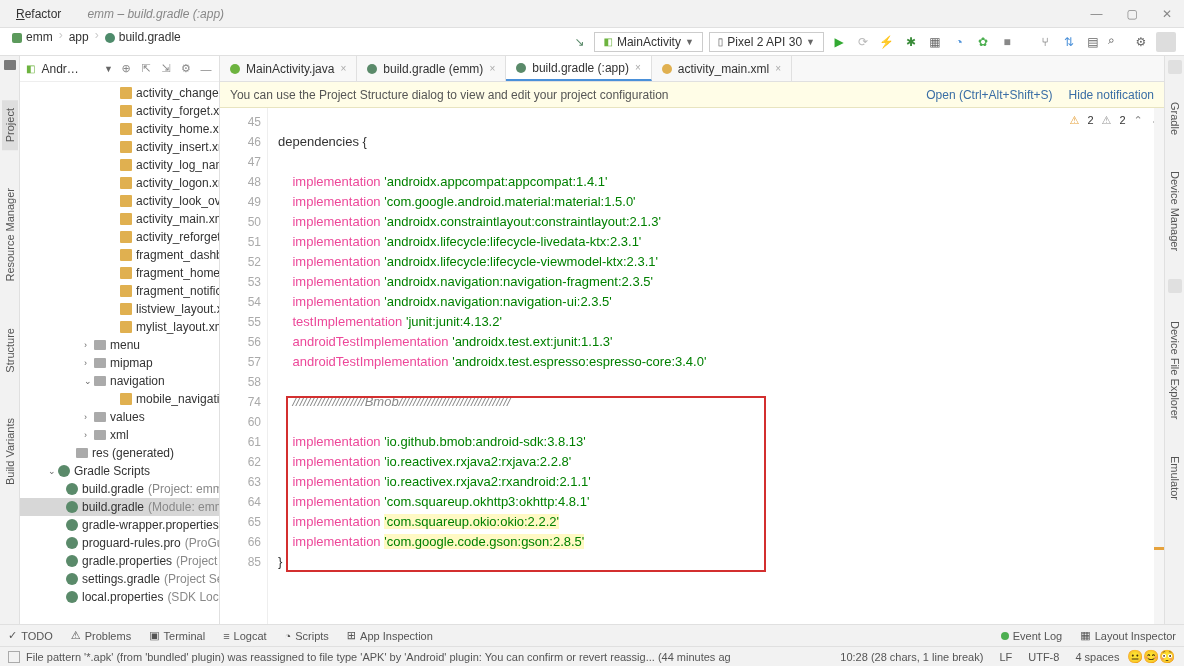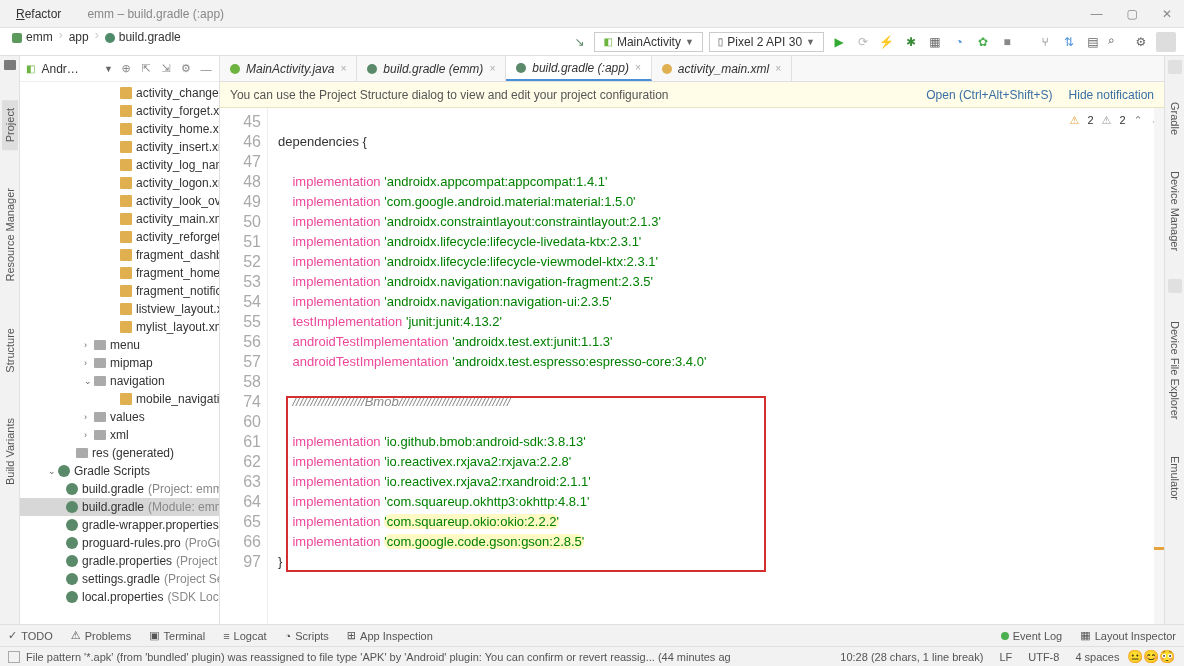--- a/index.html
+++ b/index.html
@@ -1,21 +1,21 @@
 <!DOCTYPE html>
 <html><head>
 <meta charset="utf-8">
 <style>
 * { margin: 0; padding: 0; box-sizing: border-box; font-family: "Segoe UI", Arial, sans-serif; }
 body { width: 1184px; height: 666px; background: #f2f2f2; display: flex; flex-direction: column; font-size: 12px; color: #333; overflow: hidden; }
 
 .menubar { height: 28px; background: #f2f2f2; display: flex; align-items: center; padding: 0 8px; border-bottom: 1px solid #e0e0e0; }
 .menubar .menu-item { padding: 4px 8px; cursor: pointer; }
 .menubar .menu-item .u { text-decoration: underline; }
-.menubar .window-title { margin-left: 16px; color: #888; }
+.menubar .window-title { margin-left: 16px; color: #888; font-style: italic; }
 .menubar .window-controls { margin-left: auto; display: flex; gap: 16px; color: #888; }
 .menubar .window-controls span { cursor: pointer; padding: 0 4px; }
 
 .breadcrumb-row { height: 28px; background: #fff; display: flex; padding: 0 8px; border-bottom: 1px solid #e0e0e0; }
 .breadcrumb-row .crumb { padding: 2px 4px; color: #333; }
 .breadcrumb-row .sep { color: #ccc; margin: 0 2px; }
 .breadcrumb-row .module-icon { width: 10px; height: 10px; background: #5c9a5c; border-radius: 2px; display: inline-block; margin-right: 4px; vertical-align: middle; }
 .breadcrumb-row .gradle-icon { width: 10px; height: 10px; background: #4e8b6b; border-radius: 50%; display: inline-block; margin-right: 4px; vertical-align: middle; }
 .toolbar-right { margin-left: auto; display: flex; align-items: center; gap: 6px; }
 .toolbar-right .dropdown { border: 1px solid #ccc; padding: 2px 8px; background: #fff; display: flex; align-items: center; gap: 4px; }
@@ -47,41 +47,41 @@
 .tree-row .folder-icon { width: 12px; height: 10px; margin-right: 4px; background: #aaa; border-radius: 1px; flex-shrink: 0; }
 .tree-row .gradle-file-icon { width: 12px; height: 12px; margin-right: 4px; background: #5a8a6a; border-radius: 50%; flex-shrink: 0; }
 .tree-row .module-name { color: #888; margin-left: 4px; }
 .tree-row.depth-1 { padding-left: 28px; }
 .tree-row.depth-2 { padding-left: 46px; }
 .tree-row.depth-3 { padding-left: 64px; }
 .tree-row.depth-5 { padding-left: 100px; }
 
 .editor-area { flex: 1; display: flex; flex-direction: column; background: #fff; min-width: 0; }
 .editor-tabs { height: 26px; display: flex; align-items: stretch; border-bottom: 1px solid #e0e0e0; background: #f8f8f8; }
-.editor-tab { display: flex; align-items: center; padding: 0 10px; border-right: 1px solid #e0e0e0; gap: 6px; cursor: pointer; font-style: italic; }
+.editor-tab { display: flex; align-items: center; padding: 0 10px; border-right: 1px solid #e0e0e0; gap: 6px; cursor: pointer; }
 .editor-tab.active { background: #fff; border-bottom: 2px solid #4a90d9; }
 .editor-tab .tab-icon { width: 10px; height: 10px; border-radius: 50%; }
 .editor-tab .tab-icon.java { background: #6db33f; }
 .editor-tab .tab-icon.gradle { background: #5a8a6a; }
 .editor-tab .tab-icon.xml { background: #e0b050; }
 .editor-tab .close { color: #aaa; font-size: 10px; }
 
 .notification-bar { height: 26px; display: flex; align-items: center; padding: 0 10px; background: #fffde7; border-bottom: 1px solid #e8e4c0; }
 .notification-bar .msg { color: #555; }
 .notification-bar .actions { margin-left: auto; display: flex; gap: 16px; }
 .notification-bar .link { color: #3a6ea5; cursor: pointer; }
 
 .code-container { flex: 1; display: flex; position: relative; overflow: hidden; }
-.gutter-col { width: 48px; background: #fff; border-right: 1px solid #eee; text-align: right; padding: 4px 6px 4px 0; font-family: Consolas, monospace; font-size: 16px; color: #aaa; line-height: 20px; }
+.gutter-col { width: 48px; background: #fff; border-right: 1px solid #eee; text-align: right; padding: 4px 6px 4px 0; font-family: Consolas, monospace; font-size: 12px; color: #aaa; line-height: 20px; }
 .gutter-col .gutter-line { height: 20px; position: relative; }
 .code-body { flex: 1; padding: 4px 10px; font-family: Consolas, "Courier New", monospace; font-size: 13px; line-height: 20px; overflow: hidden; position: relative; }
 .code-line { height: 20px; white-space: pre; }
 .kw { color: #ec4899; }
 .str { color: #008000; }
-.highlight-bg { background: #fff9c4; border-radius: 7px; }
+.highlight-bg { background: #fff9c4; }
 .highlight-box { position: absolute; border: 2px solid #d32f2f; pointer-events: none; }
 .italic-comment { font-style: italic; color: #888; }
 
 .warnings-strip { position: absolute; top: 2px; right: 4px; display: flex; align-items: center; gap: 8px; font-size: 11px; }
 .warnings-strip .wtri { color: #e6a23c; }
 .warnings-strip .werr { color: #999; }
 .warnings-strip .chev { color: #888; cursor: pointer; }
 
 .right-gutter { width: 20px; background: #f2f2f2; border-left: 1px solid #e0e0e0; display: flex; flex-direction: column; align-items: center; padding-top: 4px; gap: 20px; }
 .right-gutter .vtab { writing-mode: vertical-rl; padding: 8px 2px; color: #555; cursor: pointer; font-size: 11px; }
@@ -269,21 +269,21 @@
           <div class="gutter-line">57</div>
           <div class="gutter-line">58</div>
           <div class="gutter-line">74</div>
           <div class="gutter-line">60</div>
           <div class="gutter-line">61</div>
           <div class="gutter-line">62</div>
           <div class="gutter-line">63</div>
           <div class="gutter-line">64</div>
           <div class="gutter-line">65</div>
           <div class="gutter-line">66</div>
-          <div class="gutter-line">97</div>
+          <div class="gutter-line">85</div>
         </div>
       <div class="code-body" id="code-body">
         <div class="warnings-strip">
           <span class="wtri">⚠</span>
             <span>2</span>
           <span class="werr">⚠</span>
             <span>2</span>
           <span class="chev">⌃</span>
           <span class="chev">⌄</span>
         </div>

